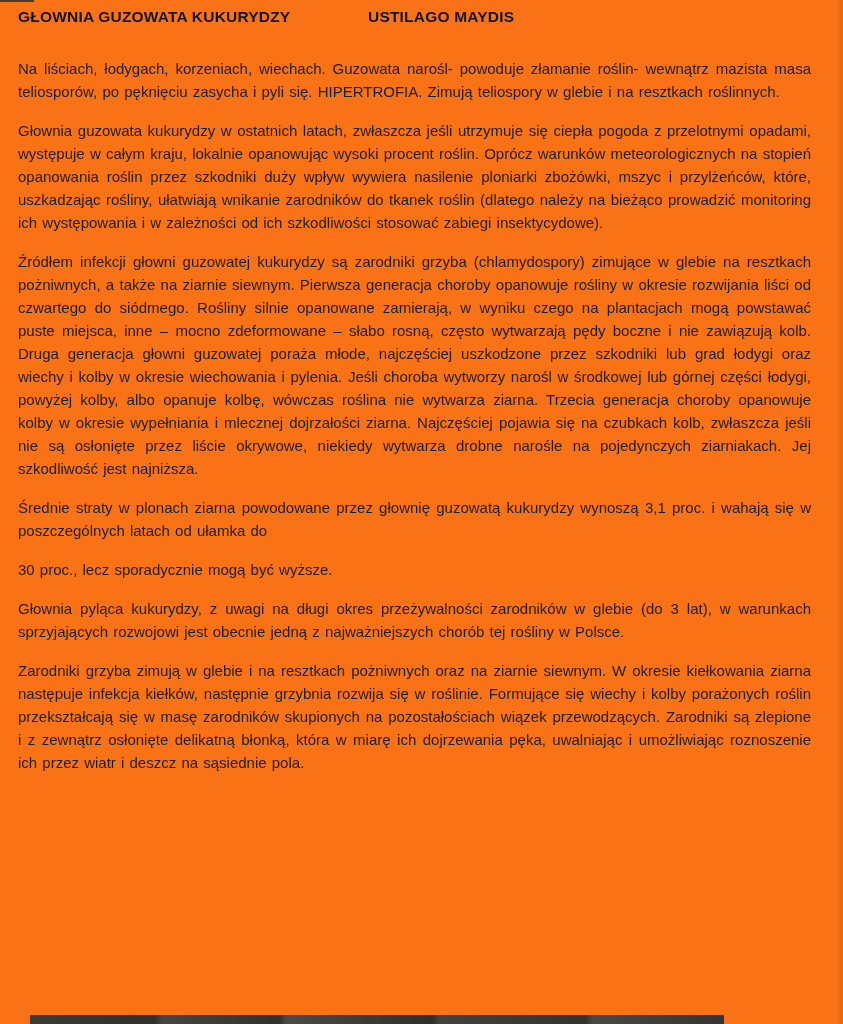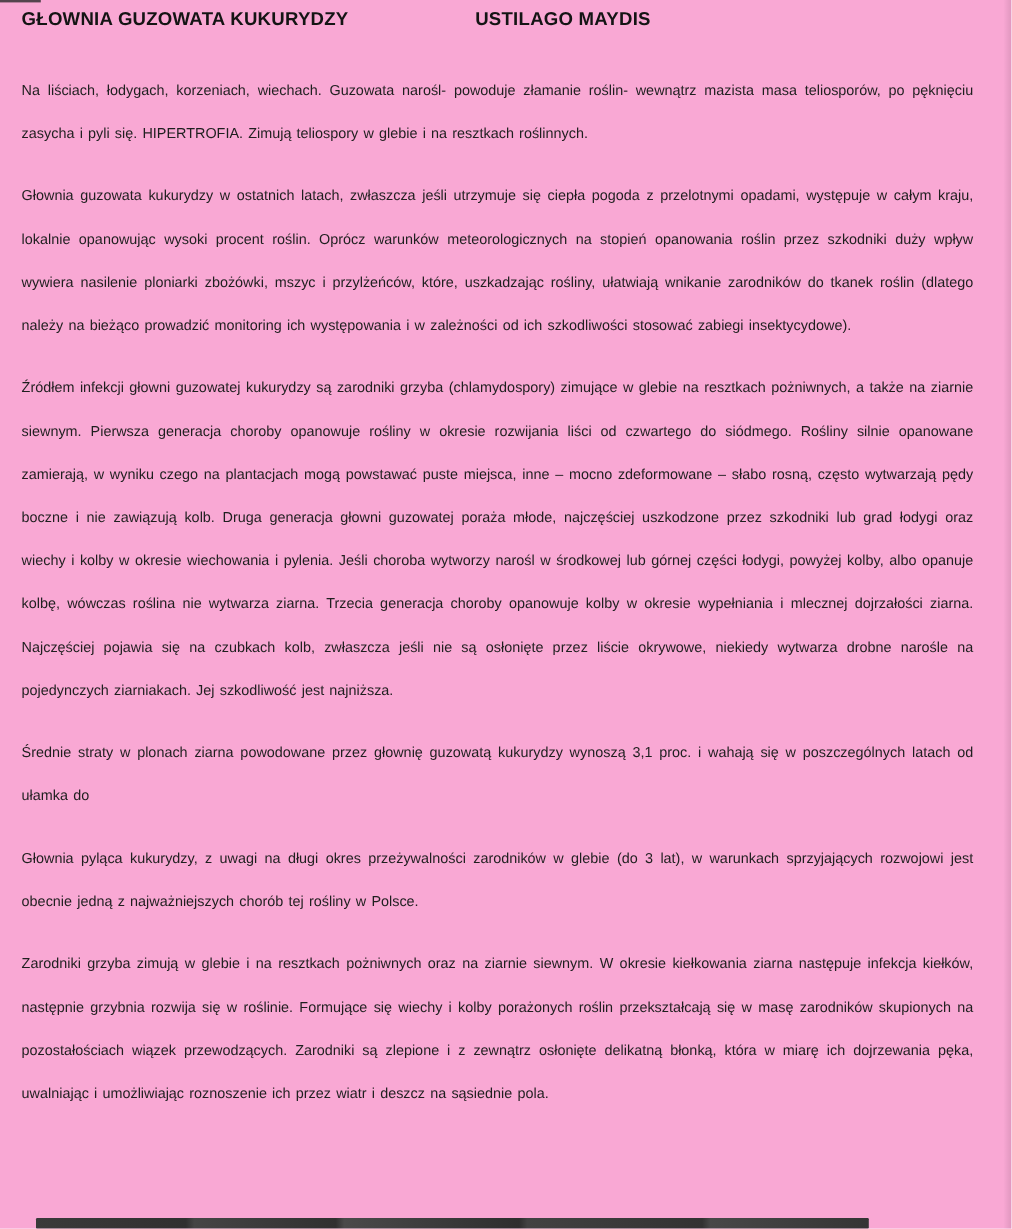--- a/index.html
+++ b/index.html
@@ -4,48 +4,48 @@
 <style>
   html, body {
     margin: 0;
     padding: 0;
     background: #ffffff;
   }
   .page {
     position: relative;
     width: 843px;
     height: 1024px;
-    background: #f9a8d4;
+    background: #f97316;
     overflow: hidden;
     font-family: "Liberation Sans", "DejaVu Sans", sans-serif;
     color: #1d1d1d;
     box-sizing: border-box;
     padding: 8px 32px 0 18px;
   }
   .heading {
     position: relative;
     height: 27px;
     margin-bottom: 22px;
   }
   .title {
     font-weight: 700;
     font-size: 15.5px;
     letter-spacing: 0.2px;
     color: #141414;
     white-space: nowrap;
   }
   .title-latin {
     position: absolute;
-    left: 378px;
+    left: 350px;
     top: 0;
   }
   .body-text p {
     margin: 16px 0 14px 0;
-    font-size: 12px;
-    line-height: 36px;
+    font-size: 15px;
+    line-height: 23px;
     text-align: justify;
     text-justify: inter-word;
     color: #1f1f1f;
     word-spacing: 1px;
   }
   
   .scan-edge-right {
     position: absolute;
     top: 0;
     right: 0;
@@ -85,20 +85,21 @@
   <div class="heading">
     <span class="title title-left">GŁOWNIA GUZOWATA KUKURYDZY</span>
     <span class="title title-latin">USTILAGO MAYDIS</span>
   </div>
 
   <div class="body-text">
     <p>Na liściach, łodygach, korzeniach, wiechach. Guzowata narośl- powoduje złamanie roślin- wewnątrz mazista masa teliosporów, po pęknięciu zasycha i pyli się. HIPERTROFIA. Zimują teliospory  w glebie i na resztkach roślinnych.</p>
     <p>Głownia guzowata kukurydzy w ostatnich latach, zwłaszcza jeśli utrzymuje się ciepła pogoda z przelotnymi opadami, występuje w całym kraju, lokalnie opanowując wysoki procent roślin. Oprócz warunków meteorologicznych na stopień opanowania roślin przez szkodniki duży wpływ wywiera nasilenie ploniarki zbożówki, mszyc i przylżeńców, które, uszkadzając rośliny, ułatwiają wnikanie zarodników do tkanek roślin (dlatego należy na bieżąco prowadzić monitoring ich występowania i w zależności od ich szkodliwości stosować zabiegi insektycydowe).</p>
     <p>Źródłem infekcji głowni guzowatej kukurydzy są zarodniki grzyba (chlamydospory) zimujące w glebie na resztkach pożniwnych, a także na ziarnie siewnym. Pierwsza generacja choroby opanowuje rośliny w okresie rozwijania liści od czwartego do siódmego. Rośliny silnie opanowane zamierają, w wyniku czego na plantacjach mogą powstawać puste miejsca, inne – mocno zdeformowane – słabo rosną, często wytwarzają pędy boczne i nie zawiązują kolb. Druga generacja głowni guzowatej poraża młode, najczęściej uszkodzone przez szkodniki lub grad łodygi oraz wiechy i kolby w okresie wiechowania i pylenia. Jeśli choroba wytworzy narośl w środkowej lub górnej części łodygi, powyżej kolby, albo opanuje kolbę, wówczas roślina nie wytwarza ziarna. Trzecia generacja choroby opanowuje kolby w okresie wypełniania i mlecznej dojrzałości ziarna. Najczęściej pojawia się na czubkach kolb, zwłaszcza jeśli nie są osłonięte przez liście okrywowe, niekiedy wytwarza drobne narośle na pojedynczych ziarniakach. Jej szkodliwość jest najniższa.</p>
     <p>Średnie straty w plonach ziarna powodowane przez głownię guzowatą kukurydzy wynoszą 3,1 proc. i wahają się w poszczególnych latach od ułamka do</p>
+    <p>30 proc., lecz sporadycznie mogą być wyższe.</p>
     <p>Głownia pyląca kukurydzy, z uwagi na długi okres przeżywalności zarodników w glebie (do 3 lat), w warunkach sprzyjających rozwojowi jest obecnie jedną z najważniejszych chorób tej rośliny w Polsce.</p>
     <p>Zarodniki grzyba zimują w glebie i na resztkach pożniwnych oraz na ziarnie siewnym. W okresie kiełkowania ziarna następuje infekcja kiełków, następnie grzybnia rozwija się w roślinie. Formujące się wiechy i kolby porażonych roślin przekształcają się w masę zarodników skupionych na pozostałościach wiązek przewodzących. Zarodniki są zlepione i z zewnątrz osłonięte delikatną błonką, która w miarę ich dojrzewania pęka, uwalniając i umożliwiając roznoszenie ich przez wiatr i deszcz na sąsiednie pola.</p>
   </div>
 
   <div class="scan-mark-topleft"></div>
   <div class="scan-edge-right"></div>
   <div class="bottom-cutoff-bar"></div>
 
 </div>
 

